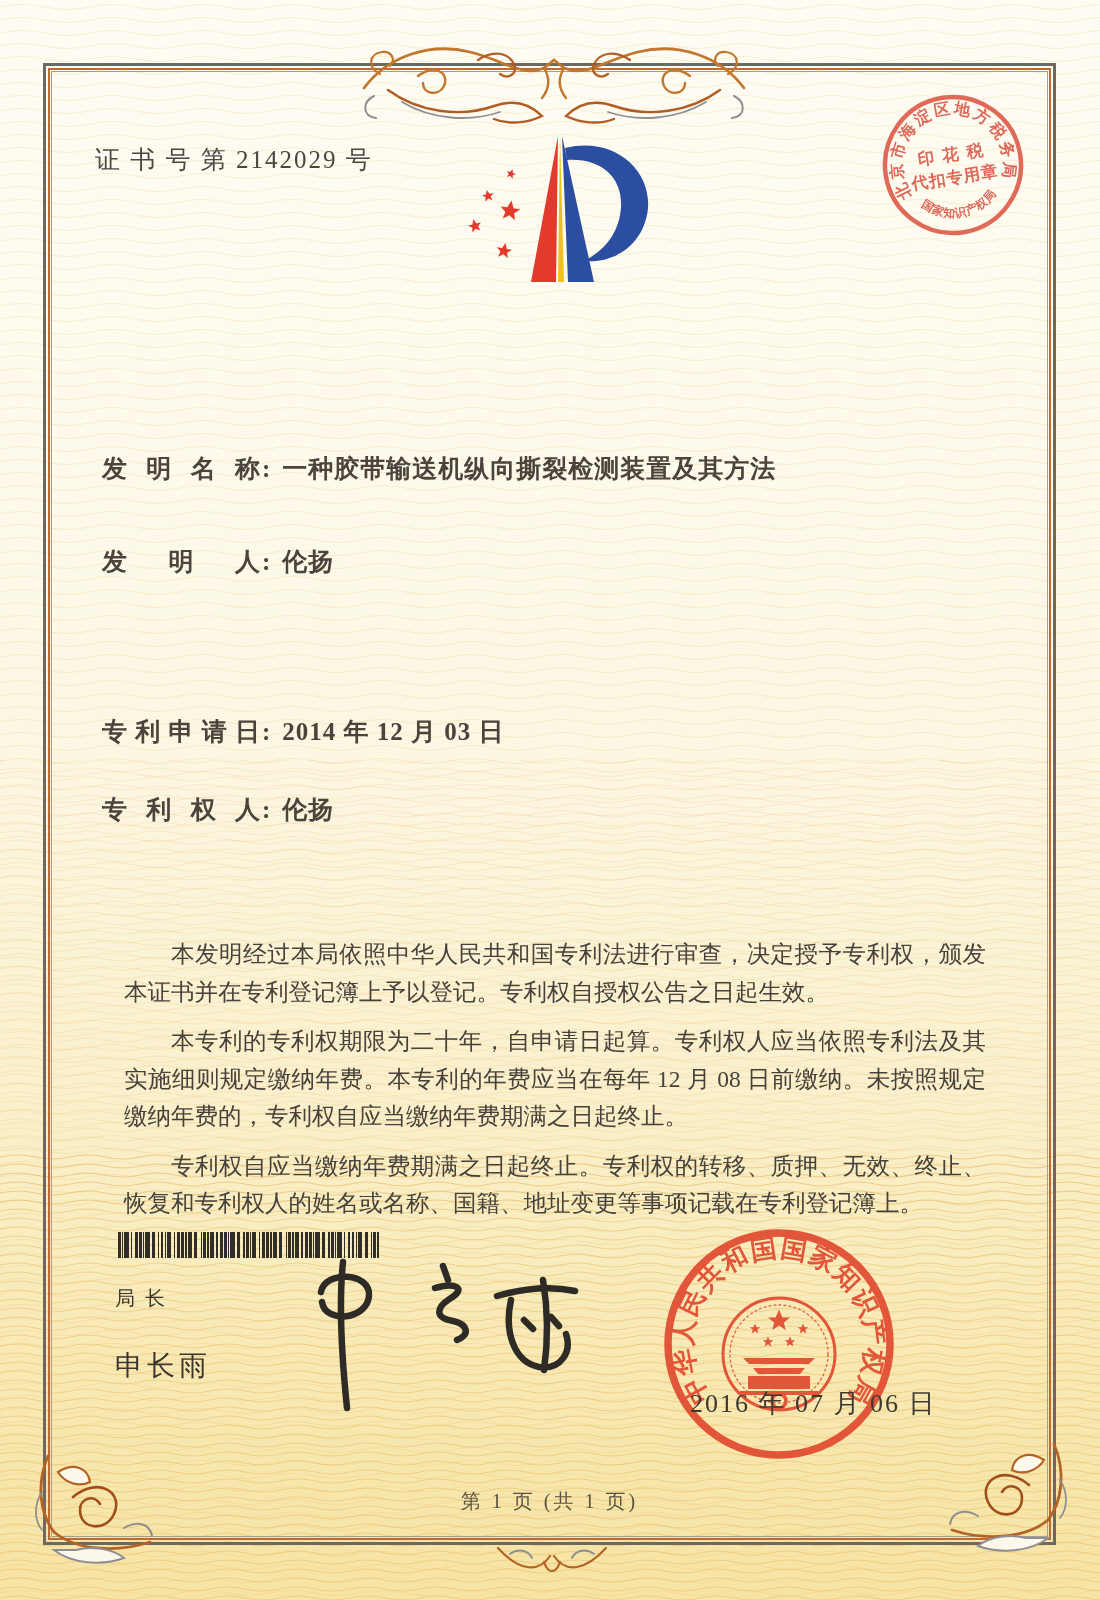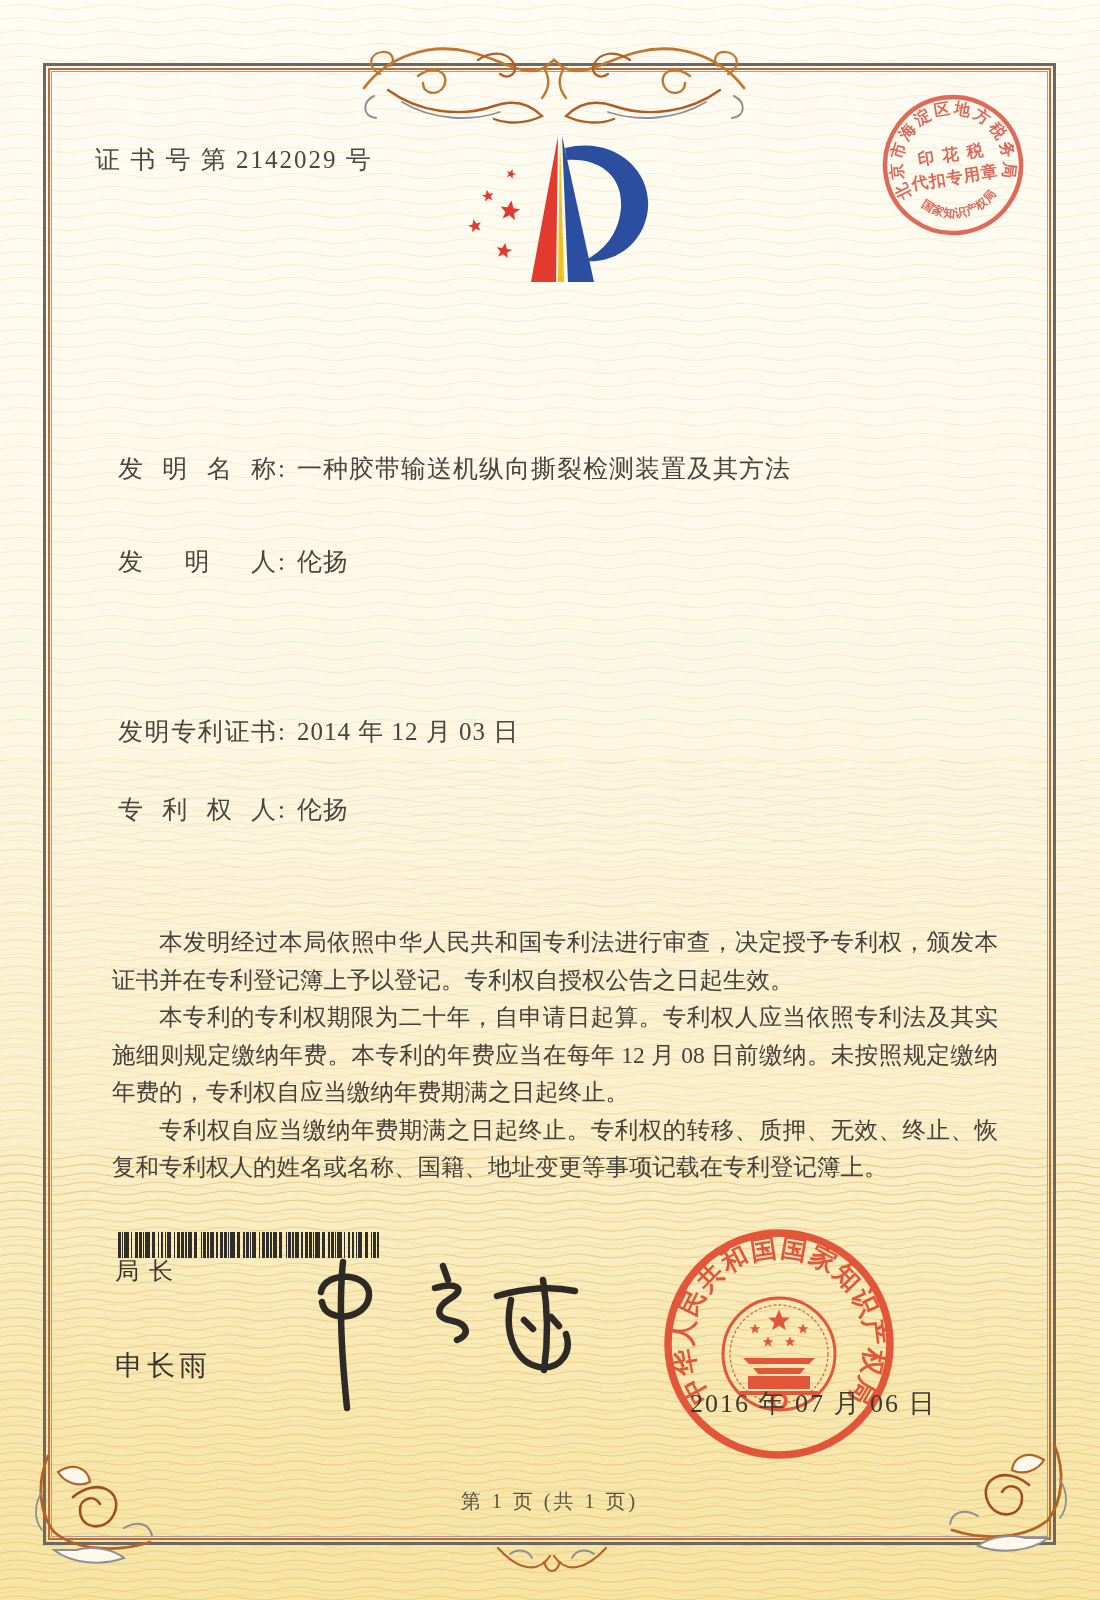--- a/index.html
+++ b/index.html
@@ -12,30 +12,30 @@
   
   .frame-outer{position:absolute;left:43px;top:63px;width:1013px;height:1482px;
     border:3px solid #6e6862;box-sizing:border-box;z-index:1;}
   .frame-mid{position:absolute;left:2px;top:2px;right:2px;bottom:2px;border:2px solid #bf6a33;}
   .frame-inner{position:absolute;left:1px;top:1px;right:1px;bottom:1px;border:1px solid #a59e95;}
   .orn{position:absolute;z-index:2;}
   .cert-number{position:absolute;left:95px;top:143px;font-size:25px;letter-spacing:2px;color:#4c4640;z-index:2;}
   .logo{position:absolute;left:447px;top:130px;z-index:2;}
   .title{position:absolute;left:43px;top:300px;width:1013px;margin:0;text-align:center;
     font-size:55px;font-weight:600;letter-spacing:30px;text-indent:30px;color:#3b3833;z-index:2;}
-  .field{position:absolute;left:118px;font-size:25px;color:#4a443c;z-index:2;white-space:nowrap;}
+  .field{position:absolute;left:102px;font-size:25px;color:#4a443c;z-index:2;white-space:nowrap;font-weight:bold;}
   .flabel{display:inline-block;width:158px;text-align:justify;text-align-last:justify;}
   .fcolon{display:inline-block;margin:0 12px 0 2px;}
   .fvalue{letter-spacing:1px;}
   .paras{position:absolute;left:112px;top:924px;width:886px;z-index:2;}
-  .paras p{margin:0;font-size:23.5px;line-height:37.5px;text-indent:2em;text-align:justify;color:#46413a;}
+  .paras p{margin:12px;font-size:23.5px;line-height:37.5px;text-indent:2em;text-align:justify;color:#46413a;}
   .barcode{position:absolute;left:118px;top:1232px;width:298px;height:26px;overflow:hidden;white-space:nowrap;z-index:2;font-size:0;}
   .barcode span{display:inline-block;height:26px;background:#312d27;vertical-align:top;}
   .signer{position:absolute;left:115px;z-index:3;font-family:"Liberation Sans","DejaVu Sans",sans-serif;color:#3a362f;}
-  .signer-role{top:1255px;font-size:24px;letter-spacing:10px;}
+  .signer-role{top:1285px;font-size:20px;letter-spacing:10px;}
   .signer-name{top:1347px;font-size:28px;letter-spacing:4px;}
   .signature{position:absolute;left:285px;top:1240px;z-index:3;}
   .seal{position:absolute;left:657px;top:1222px;z-index:3;}
   .seal-date{position:absolute;left:690px;top:1386px;font-size:26px;letter-spacing:2px;color:#3e3930;z-index:4;white-space:nowrap;}
   .tax-stamp{position:absolute;left:879px;top:91px;z-index:3;transform:rotate(-9deg);}
   .footer{position:absolute;left:43px;top:1488px;width:1013px;text-align:center;font-size:20px;
     letter-spacing:3px;color:#59523f;z-index:2;}
 </style>
 </head>
 <body>
@@ -150,21 +150,21 @@
   </svg>
 
 
   <div class="field" style="top:452px">
     <span class="flabel">发 明 名 称</span><span class="fcolon">:</span><span class="fvalue">一种胶带输送机纵向撕裂检测装置及其方法</span>
   </div>
   <div class="field" style="top:545px">
     <span class="flabel">发 明 人</span><span class="fcolon">:</span><span class="fvalue">伦扬</span>
   </div>
   <div class="field" style="top:715px">
-    <span class="flabel">发明专利证书</span><span class="fcolon">:</span><span class="fvalue">2014 年 12 月 03 日</span>
+    <span class="flabel">专利申请日</span><span class="fcolon">:</span><span class="fvalue">2014 年 12 月 03 日</span>
   </div>
   <div class="field" style="top:793px">
     <span class="flabel">专 利 权 人</span><span class="fcolon">:</span><span class="fvalue">伦扬</span>
   </div>
 
   <div class="paras">
     <p>本发明经过本局依照中华人民共和国专利法进行审查，决定授予专利权，颁发本证书并在专利登记簿上予以登记。专利权自授权公告之日起生效。</p>
     <p>本专利的专利权期限为二十年，自申请日起算。专利权人应当依照专利法及其实施细则规定缴纳年费。本专利的年费应当在每年 12 月 08 日前缴纳。未按照规定缴纳年费的，专利权自应当缴纳年费期满之日起终止。</p>
     <p>专利权自应当缴纳年费期满之日起终止。专利权的转移、质押、无效、终止、恢复和专利权人的姓名或名称、国籍、地址变更等事项记载在专利登记簿上。</p>
   </div>

